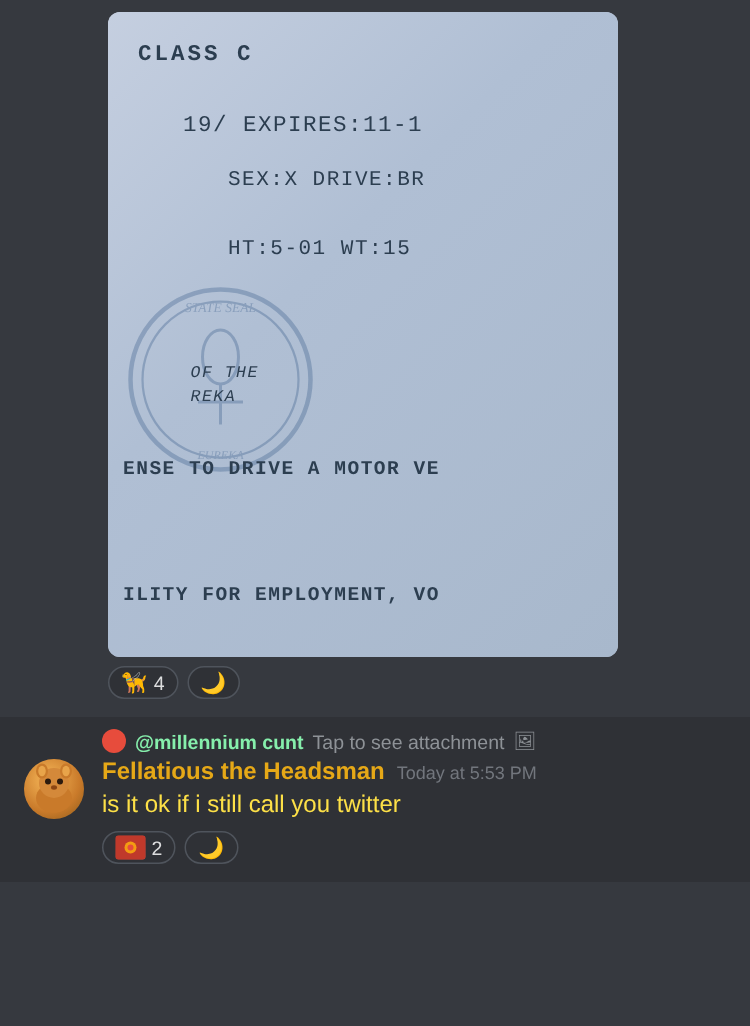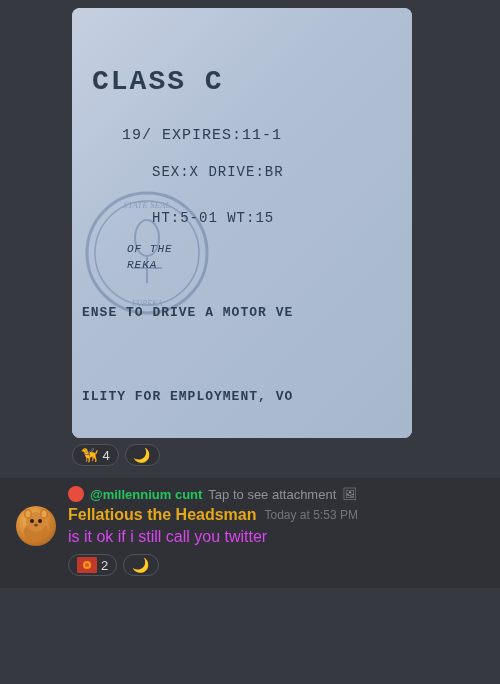--- a/index.html
+++ b/index.html
@@ -42,26 +42,25 @@
       height: 100%;
       background: linear-gradient(135deg, #c5cfe0 0%, #b0bfd4 40%, #a8b8cc 100%);
       position: relative;
       display: flex;
       flex-direction: column;
       padding: 20px;
       font-family: 'Courier New', monospace;
     }
 
     .id-class {
-      font-size: 28px;
+      font-size: 15px;
       font-weight: bold;
       color: #2c3e50;
       letter-spacing: 2px;
       margin-bottom: 30px;
-      margin-top: 38px;
     }
 
     .id-expires {
       font-size: 15px;
       color: #2c3e50;
       letter-spacing: 1px;
       margin-bottom: 20px;
       padding-left: 30px;
     }
 
@@ -202,21 +201,21 @@
     }
 
     .reply-avatar {
       width: 16px;
       height: 16px;
       border-radius: 50%;
       background: #e74c3c;
     }
 
     .reply-username {
-      color: #22c55e;
+      color: #86efac;
       font-weight: 600;
       font-size: 13px;
     }
 
     .reply-text {
       color: #8e9297;
       font-size: 13px;
     }
 
     .reply-attachment-icon {
@@ -229,21 +228,21 @@
       font-weight: 700;
       font-size: 16px;
     }
 
     .timestamp {
       color: #72767d;
       font-size: 12px;
     }
 
     .message-text {
-      color: #d946ef;
+      color: #fde047;
       font-size: 16px;
       line-height: 1.4;
       margin-top: 2px;
     }
 
     .reactions-row-2 {
       display: flex;
       align-items: center;
       gap: 6px;
       margin-top: 6px;

